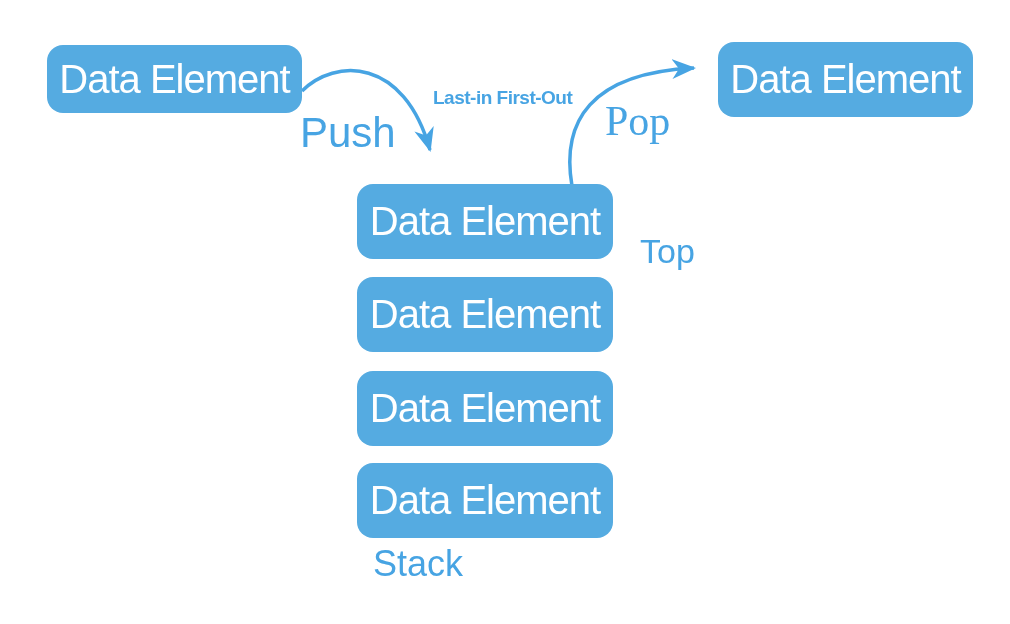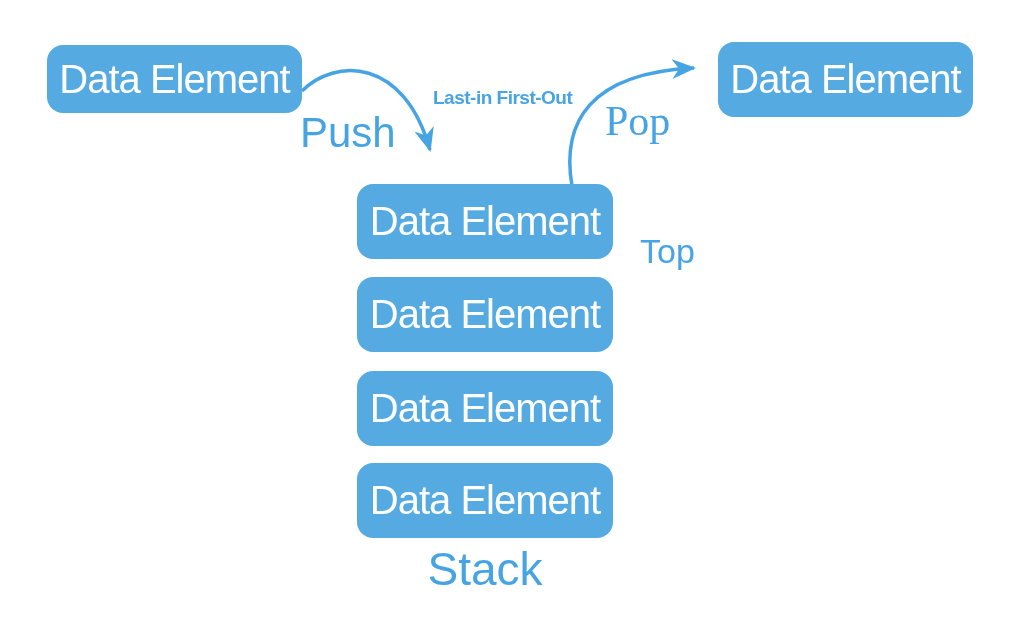--- a/index.html
+++ b/index.html
@@ -51,21 +51,21 @@
   .lbl {
     position: absolute;
     color: var(--accent);
     white-space: nowrap;
     line-height: 1;
   }
   .lbl-push  { left: 300px; top: 112px; font-size: 42px; }
   .lbl-pop   { left: 605px; top: 100px; font-size: 42px; font-family: Liberation Serif, serif; }
   .lbl-top   { left: 640px; top: 198px; font-size: 34px; margin-top: 36px; }
   .lbl-lifo  { left: 433px; top: 88px;  font-size: 19px; font-weight: bold; letter-spacing: -0.5px; }
-  .lbl-stack { left: 357px; top: 546px; width: 256px; text-align: center; font-size: 46px; }
+  .lbl-stack { left: 373px; top: 546px; width: 256px; font-size: 36px; }
 </style>
 </head>
 <body>
 
 <div class="canvas">
 
   <svg class="arrows" viewBox="0 0 1010 624">
     <defs>
       <marker id="arrowhead" markerUnits="userSpaceOnUse" markerWidth="26" markerHeight="22" refX="22" refY="10" orient="auto">
         <path d="M0,0 L24,10 L0,20 L7,10 Z" fill="#47A4E3"></path>

